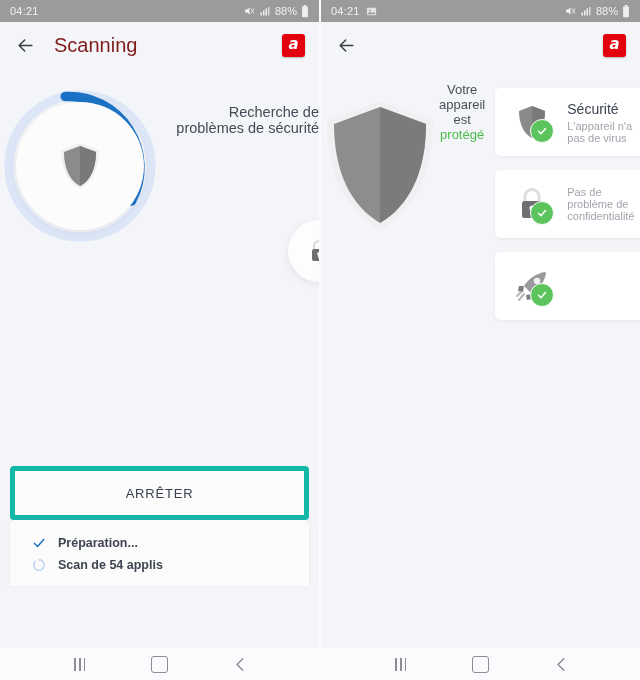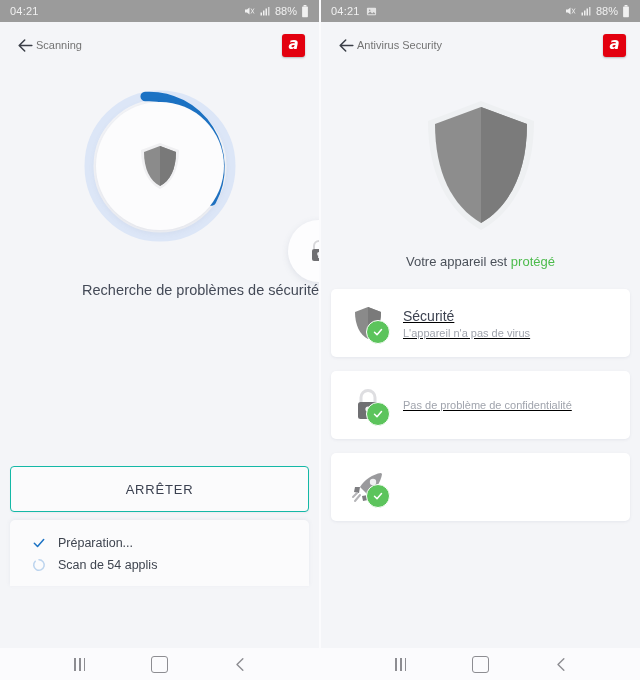--- a/index.html
+++ b/index.html
@@ -35,38 +35,39 @@
 
   
   .appbar{
     height:46px;flex:0 0 46px;
     background:#f4f5f8;
     display:flex;align-items:center;
     padding:0 14px;
   }
   .back-arrow{width:22px;height:22px;display:flex;align-items:center;justify-content:center;cursor:pointer;}
   .appbar-title{
-    font-size:11px;color:#737373;
+    margin-left:18px;
+    font-size:20px;color:#7f1d1d;
   }
   .avira-logo{
     margin-left:auto;
     width:23px;height:23px;border-radius:3px;
     background:#e3000f;
     display:flex;align-items:center;justify-content:center;
     box-shadow:0 1px 2px rgba(0,0,0,.25);
     cursor:pointer;
   }
   .avira-logo span{
     color:#fff;font-size:15px;font-style:italic;font-weight:bold;
     line-height:1;transform:translateY(-1px);
     font-family:"DejaVu Sans",sans-serif;
   }
 
   
-  .body{flex:1 1 auto;position:relative;display:flex;flex-direction:column;}
+  .body{flex:1 1 auto;position:relative;display:flex;flex-direction:row;}
 
   .ring-wrap{
     margin-top:18px;
     height:160px;
     display:flex;align-items:center;justify-content:center;
     position:relative;
   }
   .ring-stage{position:relative;width:160px;height:160px;}
   .ring-svg{position:absolute;left:0;top:0;}
   .ring-inner{
@@ -90,41 +91,41 @@
     font-size:14.5px;
     color:#444a57;
     margin-top:36px;
   }
 
   .stop-btn{
     position:absolute;
     left:10px;right:10px;top:398px;
     height:44px;
     background:#fbfbfc;
-    border:1px solid #14b8a6;
+    border:5px solid #14b8a6;
     border-radius:4px;
     display:flex;align-items:center;justify-content:center;
     font-size:13px;letter-spacing:.8px;
     color:#3b4150;
     box-shadow:0 1px 2px rgba(100,110,140,.07);
     cursor:pointer;
   }
 
   .progress-card{
     position:absolute;
     left:10px;right:10px;bottom:62px;
     background:#fbfbfc;
     border-radius:5px 5px 0 0;
     box-shadow:0 -1px 4px rgba(100,110,140,.09);
     padding:12px 0 10px 0;
   }
   .prog-row{
     display:flex;align-items:center;
     padding:4px 0 4px 22px;
-    font-size:12.5px;color:#3f4550;
+    font-size:12.5px;color:#3f4550;font-weight:bold;
   }
   .prog-ico{width:20px;display:flex;align-items:center;justify-content:flex-start;}
   .prog-label{margin-left:6px;}
 
   
   .shield-hero{
     margin-top:22px;
     display:flex;align-items:center;justify-content:center;
     height:150px;
   }
@@ -152,21 +153,21 @@
     flex:0 0 42px;
     display:flex;align-items:center;justify-content:center;
   }
   .badge{
     position:absolute;right:-1px;bottom:0px;
     width:22px;height:22px;border-radius:50%;
     background:#5cc45c;
     display:flex;align-items:center;justify-content:center;
     border:1.5px solid #fff;
   }
-  .card-txt{margin-left:14px;text-decoration:underline;}
+  .card-txt{margin-left:14px;}
   .card-title{font-size:14px;color:#3c4250;margin-bottom:3px;}
   .card-sub{font-size:11px;color:#a0a4ad;}
 
   
   .navbar{
     height:32px;flex:0 0 32px;
     background:#fbfbfd;
     display:flex;align-items:center;justify-content:space-around;
     padding:0 40px;
   }
@@ -321,21 +322,20 @@
         </svg>
       </span>
     </div>
 
     <div class="appbar">
       <div class="back-arrow">
         <svg width="19" height="19" viewBox="0 0 24 24">
           <path d="M20 12H5M11 5l-7 7 7 7" stroke="#3b3f48" stroke-width="1.9" fill="none" stroke-linecap="round" stroke-linejoin="round"></path>
         </svg>
       </div>
-      <div class="appbar-title">Antivirus Security</div>
       <div class="avira-logo">
         <span>a</span>
       </div>
     </div>
 
     <div class="body">
 
       <div class="shield-hero">
         <svg width="118" height="135" viewBox="0 0 118 135">
           <path d="M59 3 L112 23 C112 75 93 113 59 132 C25 113 6 75 6 23 Z" fill="#eef0f2"></path>

